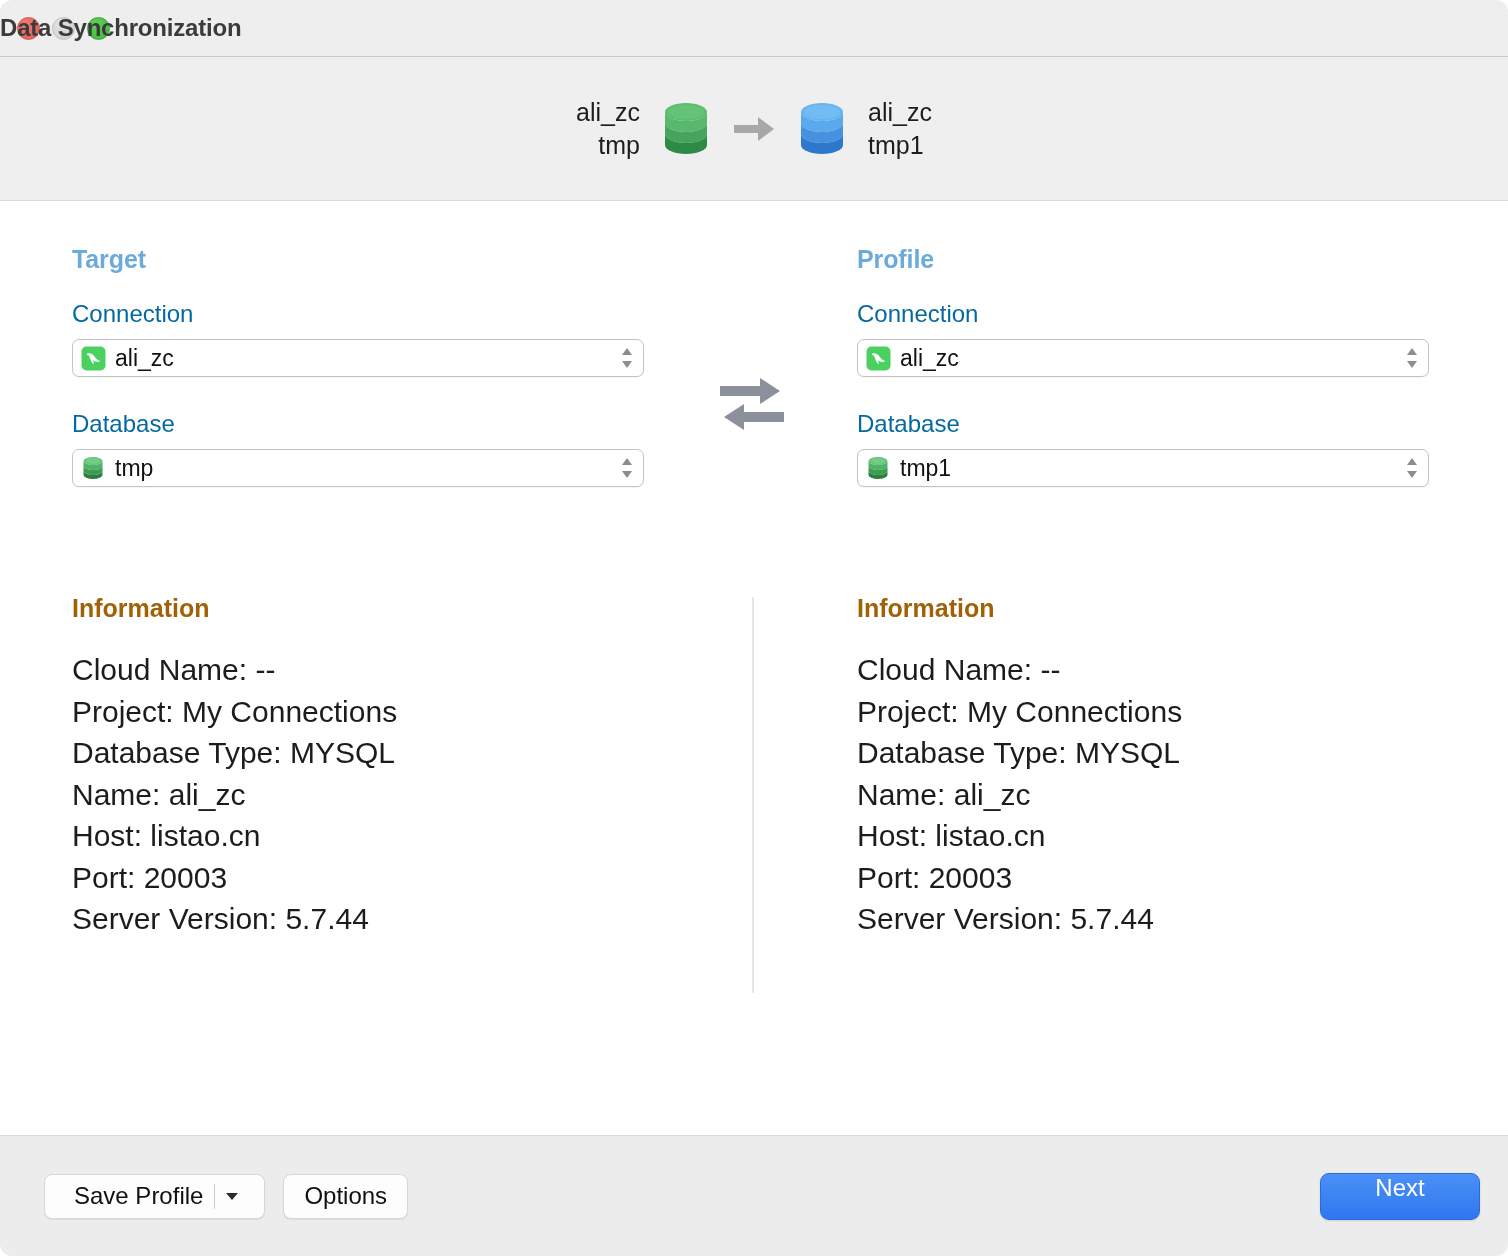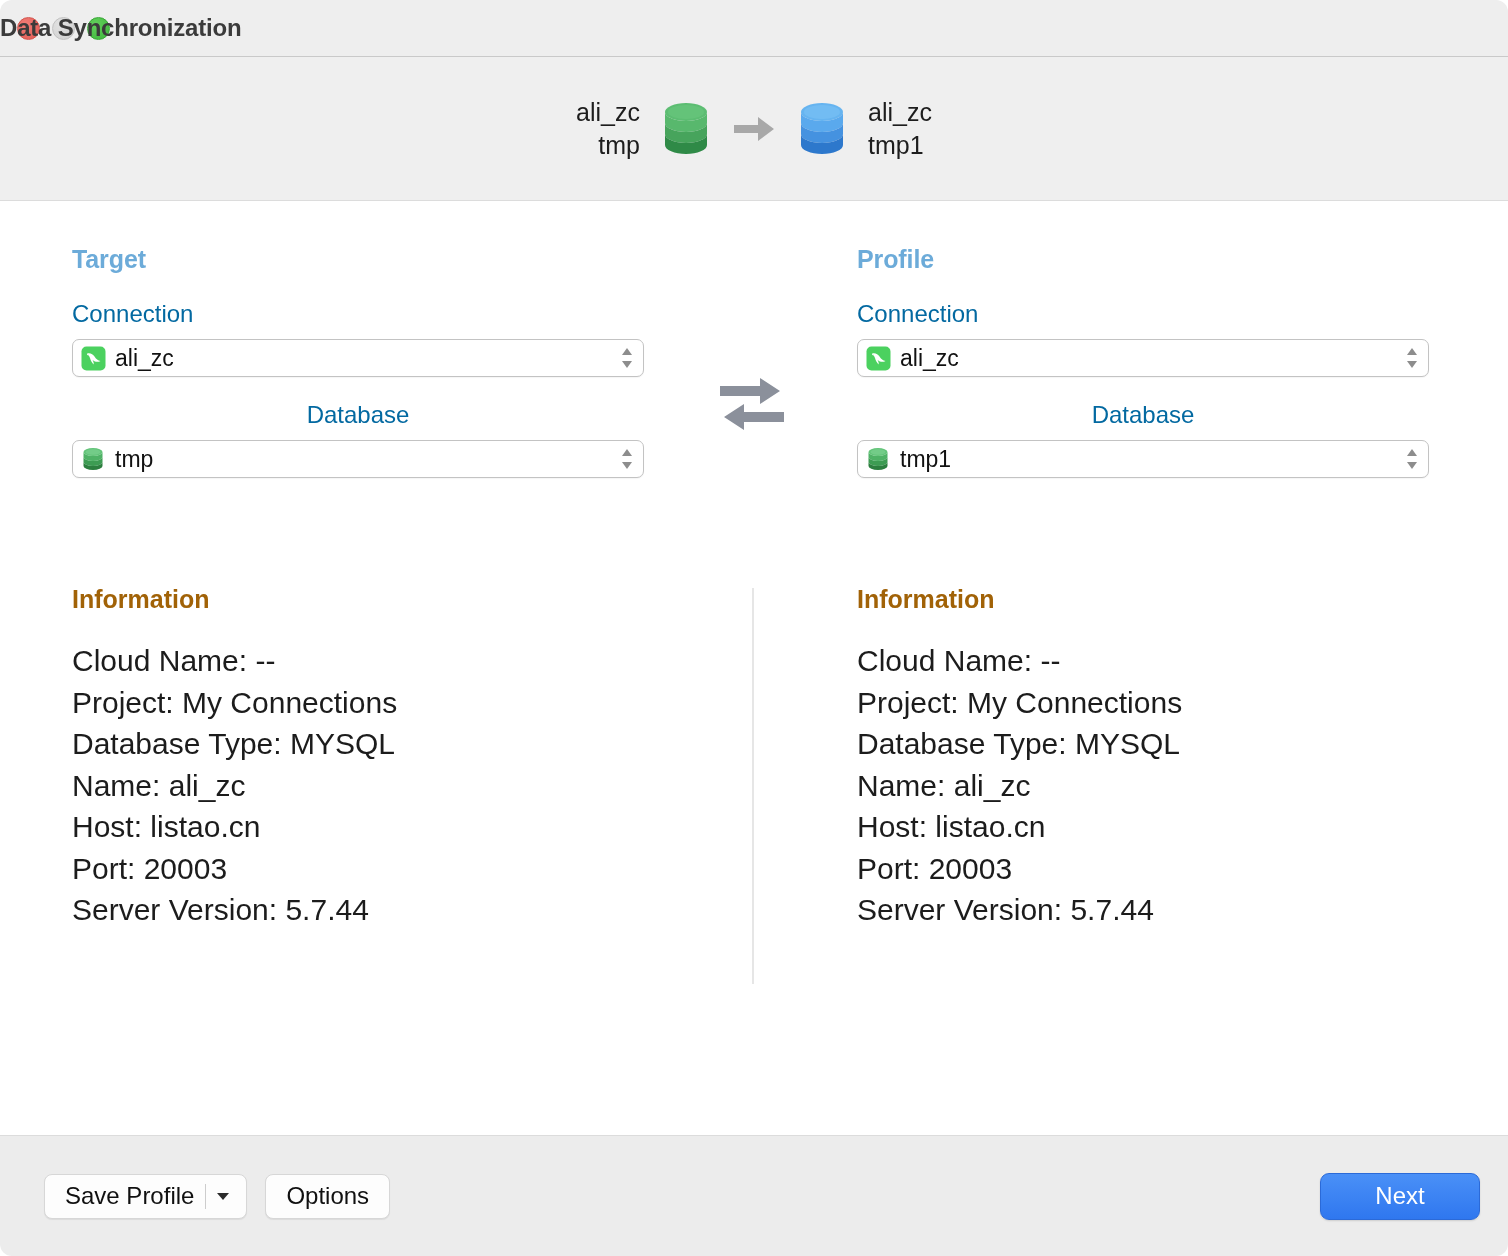--- a/index.html
+++ b/index.html
@@ -120,21 +120,21 @@
     font-weight: bold;
     color: #6cabd9;
     margin: 0 0 26px 0;
     letter-spacing: -0.1px;
   }
   .field-label {
     font-size: 24px;
     color: #0369a1;
     margin: 0 0 11px 0;
   }
-  .field-label.second { margin-top: 24px; text-align: center; }
+  .field-label.second { margin-top: 33px; }
 
   .select {
     position: relative;
     height: 38px;
     background: #ffffff;
     border: 1px solid #c3c3c3;
     border-radius: 7px;
     display: flex;
     align-items: center;
     padding: 0 6px 0 7px;
@@ -242,21 +242,21 @@
     color: #101010;
     font-family: "Liberation Sans", sans-serif;
     padding: 0 20px;
     display: flex;
     align-items: center;
     box-shadow: 0 1px 1px rgba(0,0,0,0.07);
     box-sizing: border-box;
     cursor: default;
   }
   .btn.split {
-    padding: 3px;
+    padding: 12px;
   }
   .btn.split .main-part {
     padding: 0 11px 0 17px;
     display: flex;
     align-items: center;
     height: 100%;
   }
   .btn.split .divider-part {
     width: 1px;
     height: 25px;
@@ -278,21 +278,20 @@
   .btn-next {
     background: linear-gradient(180deg, #4a90f7 0%, #2f77ef 100%);
     border: 1px solid #2b6ad8;
     border-radius: 9px;
     height: 45px;
     min-width: 158px;
     color: #ffffff;
     font-size: 24px;
     font-family: "Liberation Sans", sans-serif;
     display: flex;
-    align-items: center;
     justify-content: center;
     box-shadow: 0 1px 2px rgba(0,0,0,0.13);
     cursor: default;
   }
 </style>
 </head>
 <body>
 
 <div class="window">
 

